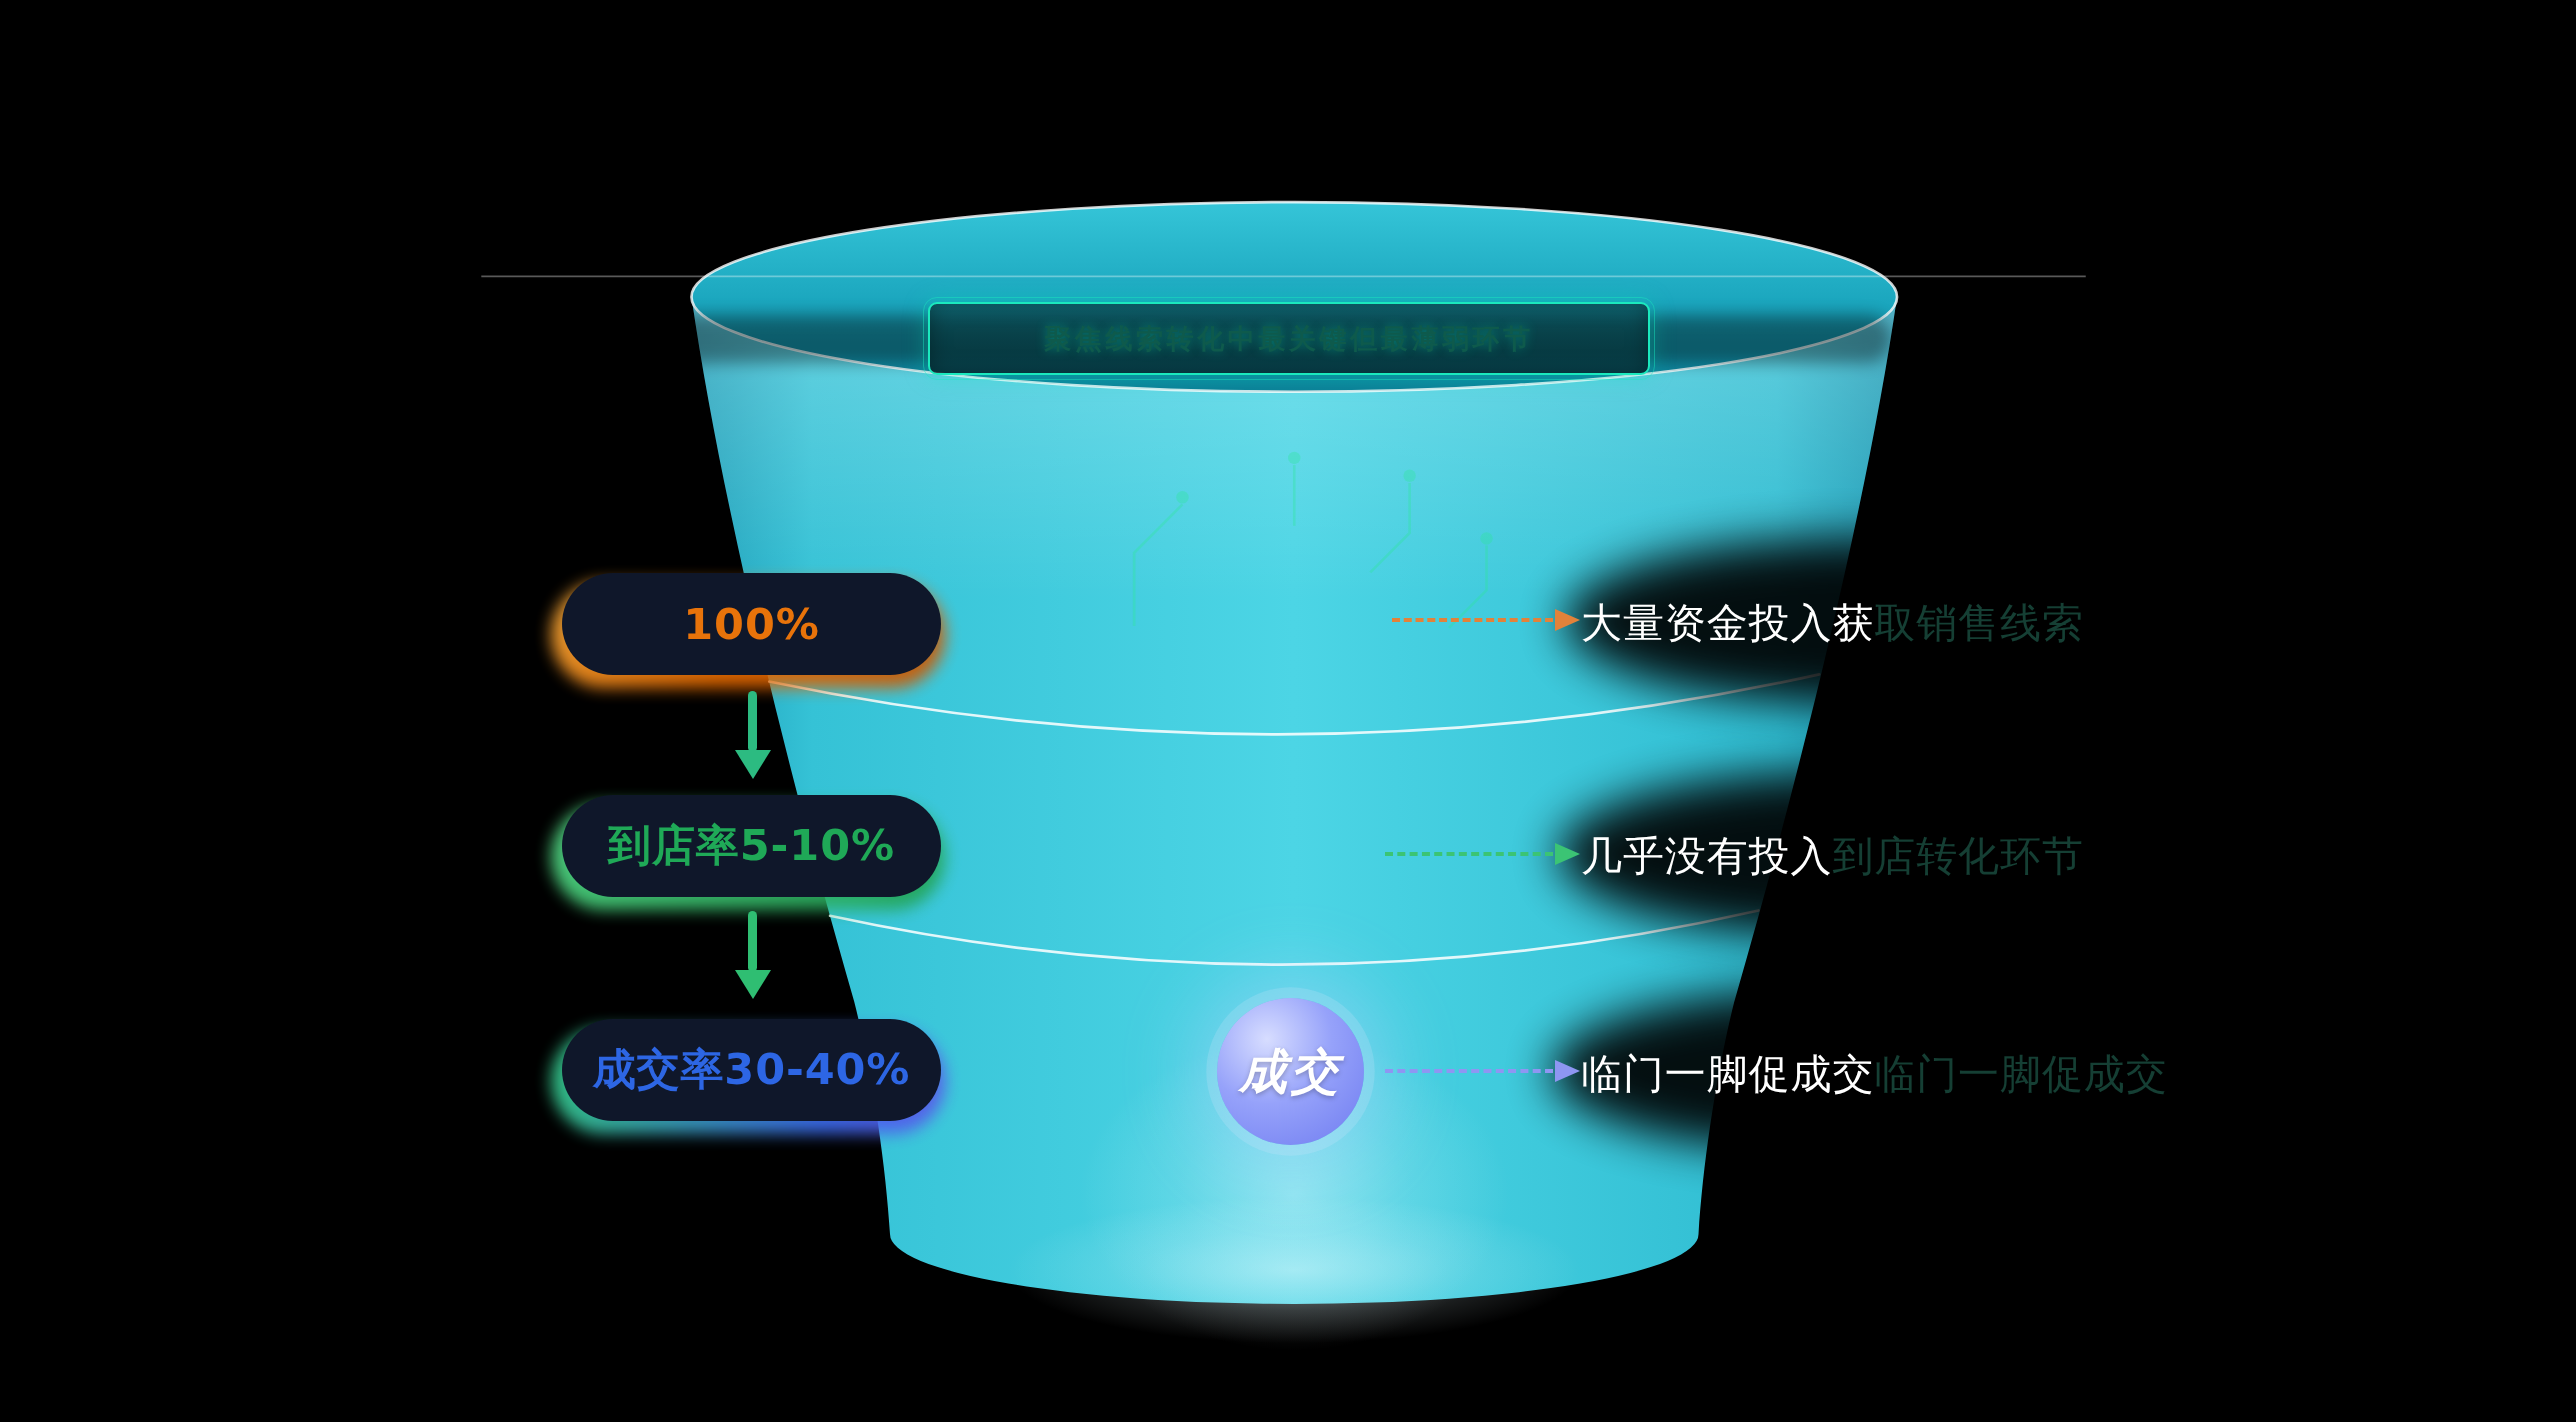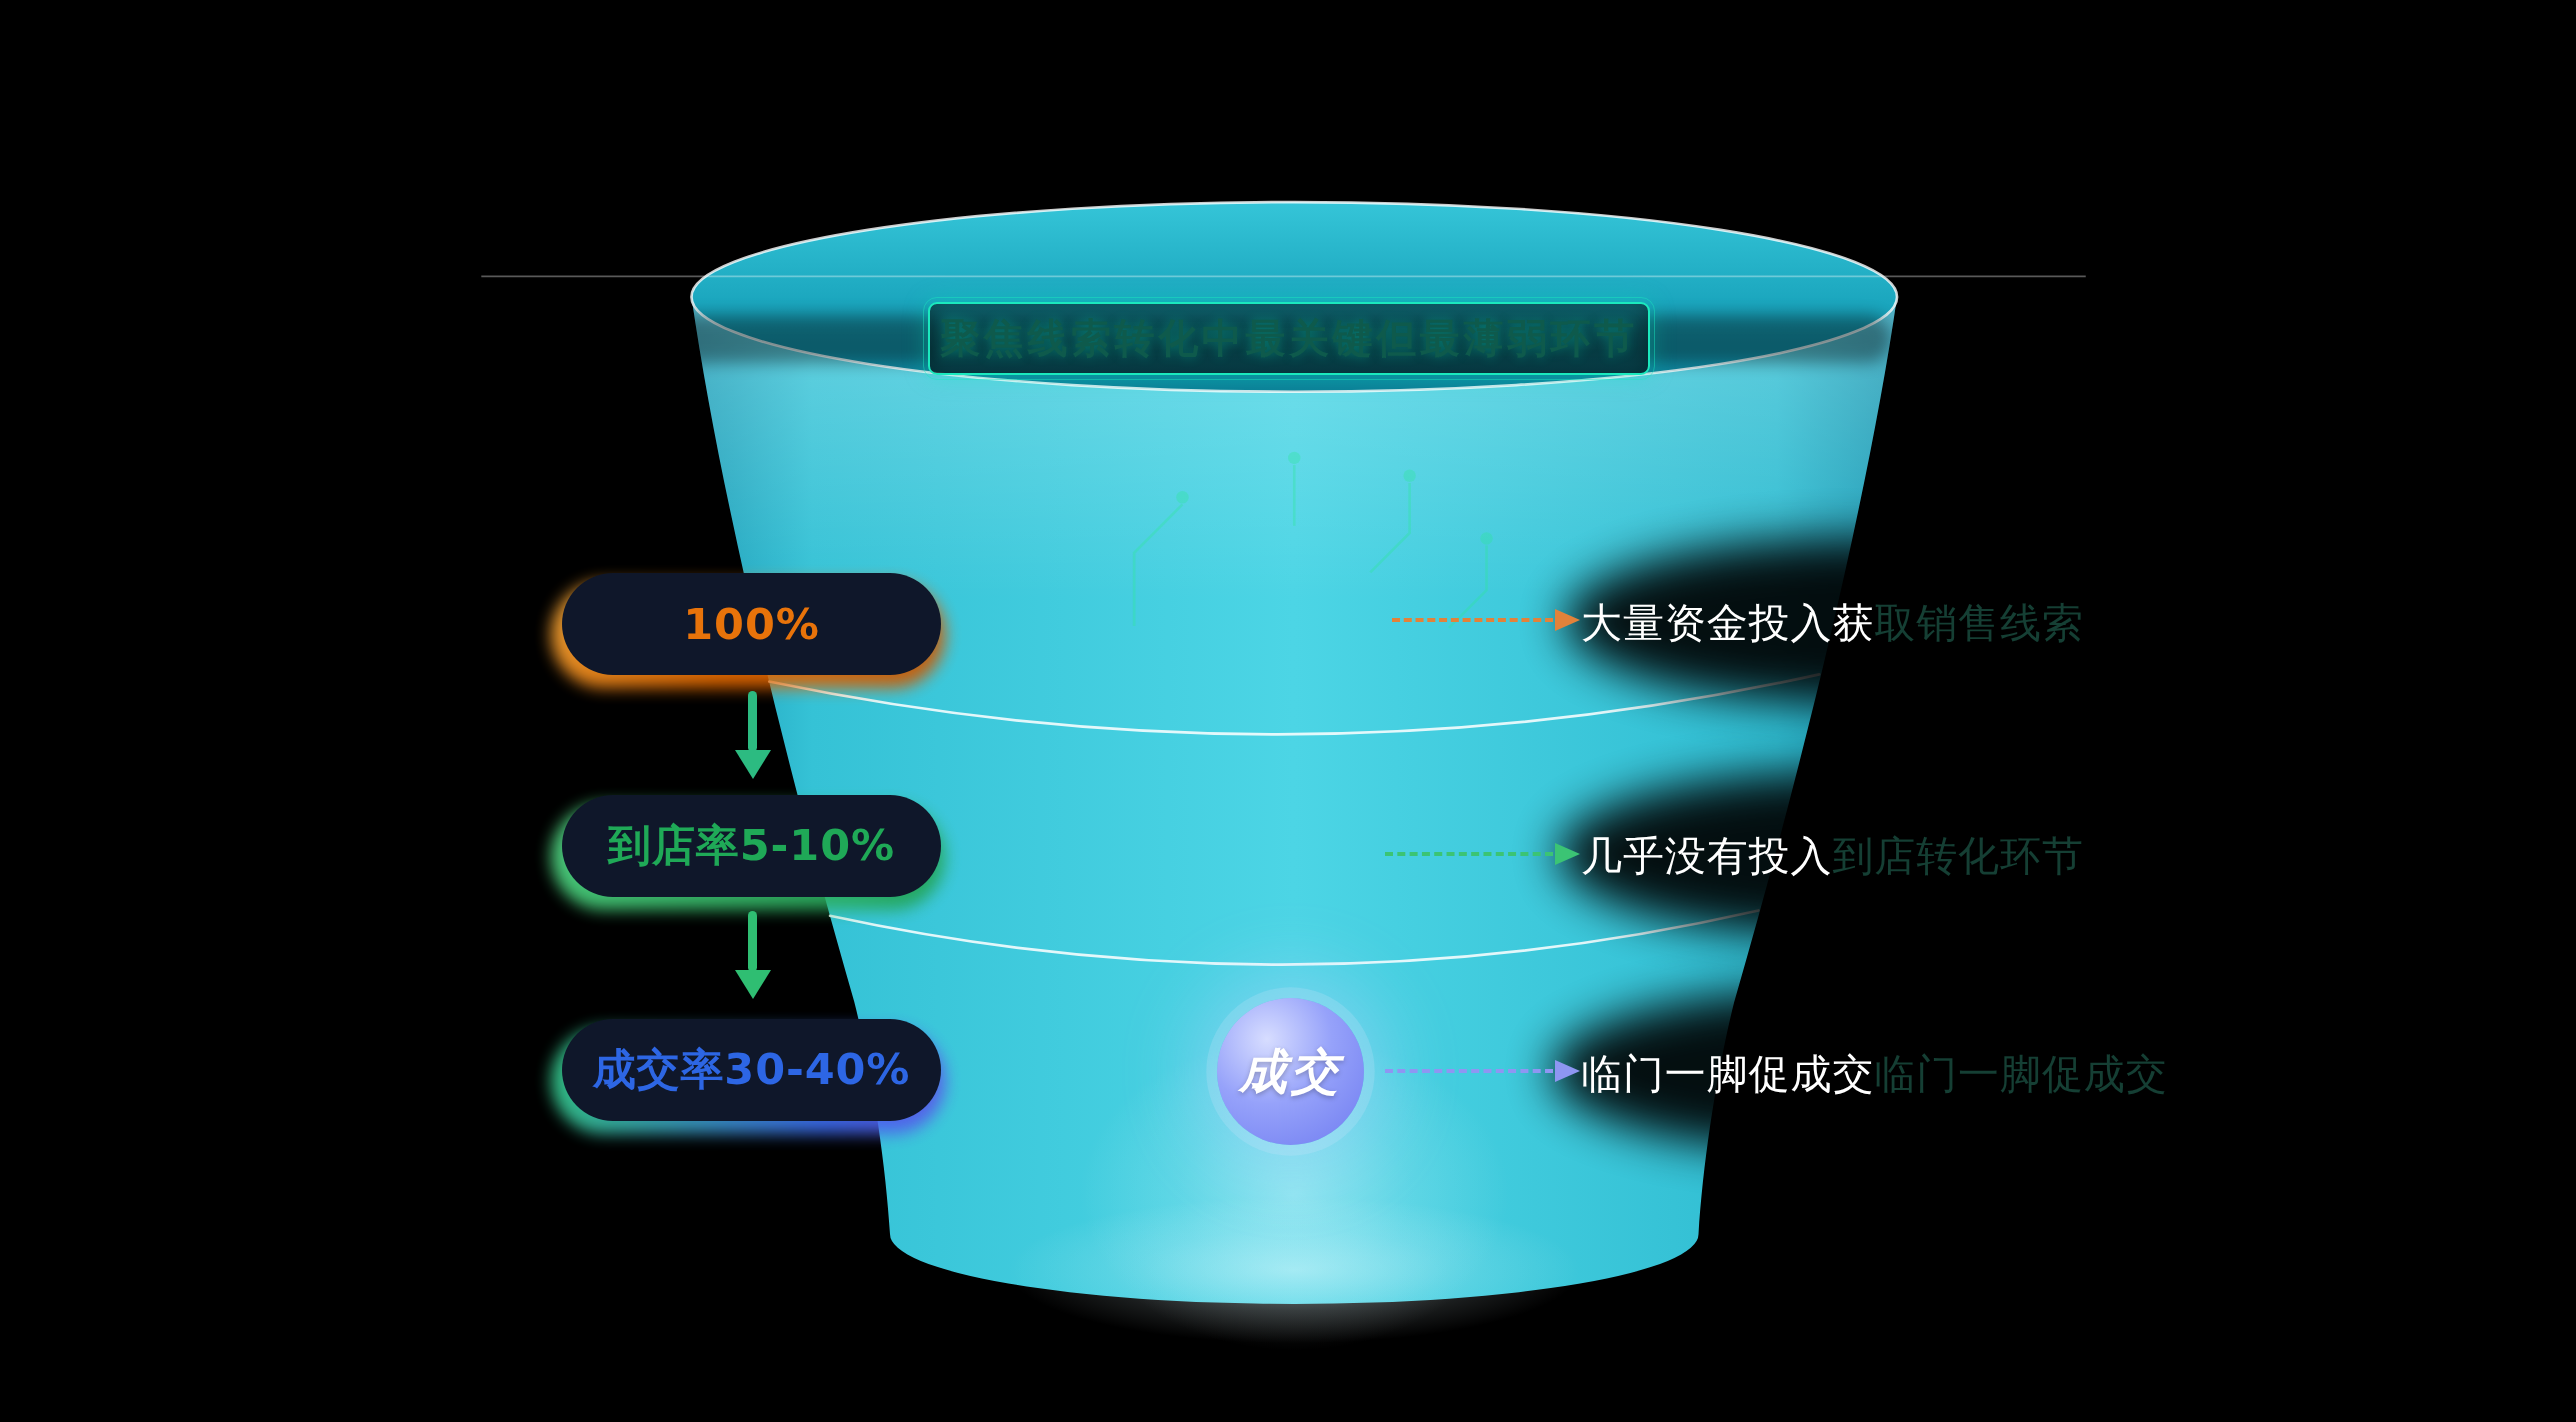--- a/index.html
+++ b/index.html
@@ -12,21 +12,21 @@
   
   .rim-shade{position:absolute;left:586px;top:315px;width:1306px;height:48px;
     background:#000;opacity:.38;filter:blur(8px);border-radius:24px;}
 
   
   .title-box{position:absolute;left:928px;top:302px;width:718px;height:69px;
     display:flex;align-items:center;justify-content:center;border-radius:9px;
     border:2.7px solid #1BE9BE;outline:1.8px solid rgba(27,233,190,0.45);outline-offset:4.5px;
     background:linear-gradient(180deg,rgba(8,60,64,0.55),rgba(4,34,38,0.68));
     box-shadow:0 0 25px rgba(0,230,190,0.35), inset 0 0 21.5px rgba(0,0,0,0.35);}
-  .title-text{font-size:40px;font-weight:700;letter-spacing:3.6px;color:#0E5A4C;
+  .title-text{font-size:27px;font-weight:700;letter-spacing:3.6px;color:#0E5A4C;
     text-shadow:0 0 10.7px rgba(0,255,200,0.30);white-space:nowrap;}
 
   
   .pill{position:absolute;left:562px;width:379px;height:102px;}
   .pill1{top:573px;} .pill2{top:795px;} .pill3{top:1019px;}
   .pill .glow{position:absolute;left:-10.7px;right:-3.6px;top:9px;bottom:-12.5px;
     border-radius:63px;filter:blur(8px);opacity:.92;}
   .g1{background:linear-gradient(140deg,#FFB23E 0%,#E76A00 55%,#C85400 100%);}
   .g2{background:linear-gradient(140deg,#57E08A 0%,#1E9E52 100%);}
   .g3{background:linear-gradient(100deg,#35D08A 0%,#3D6DF0 70%,#5E55E8 100%);}

